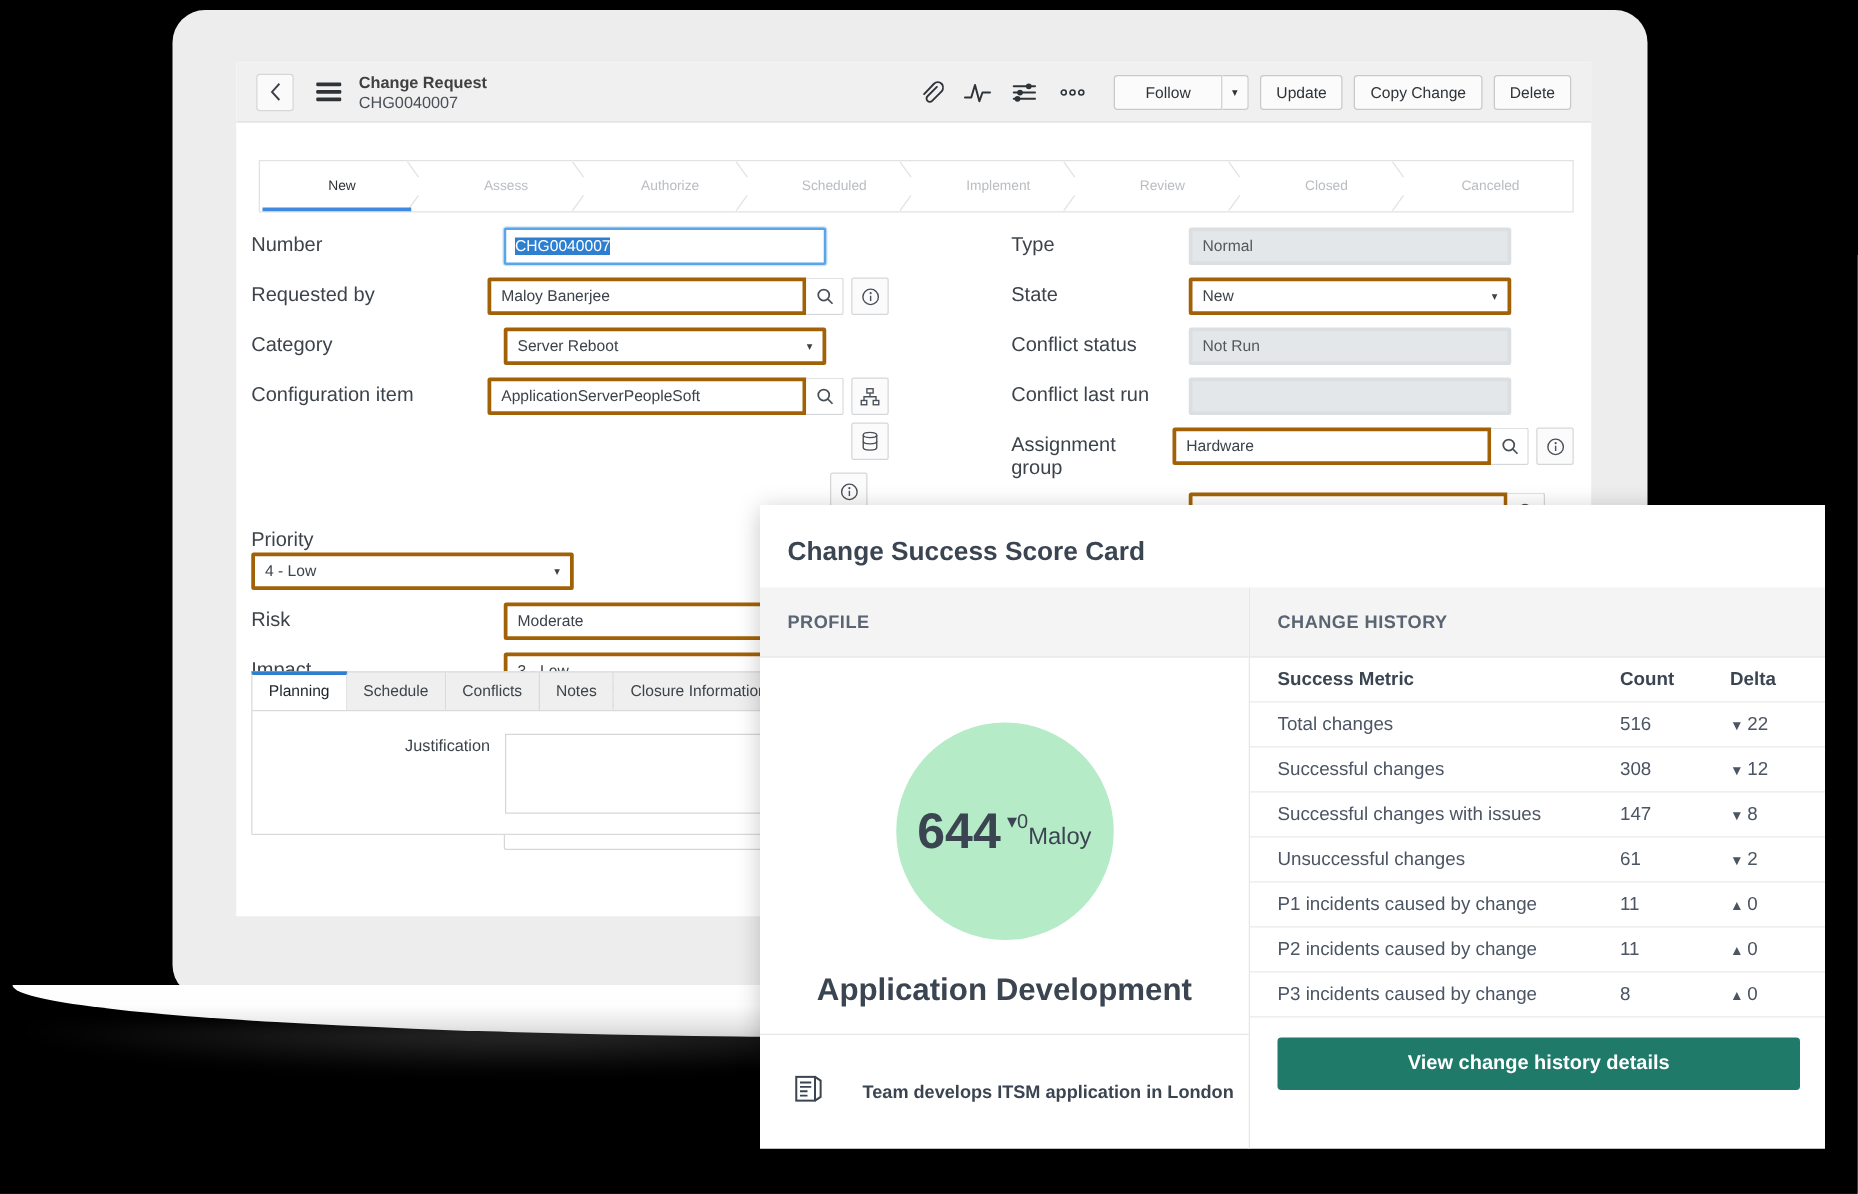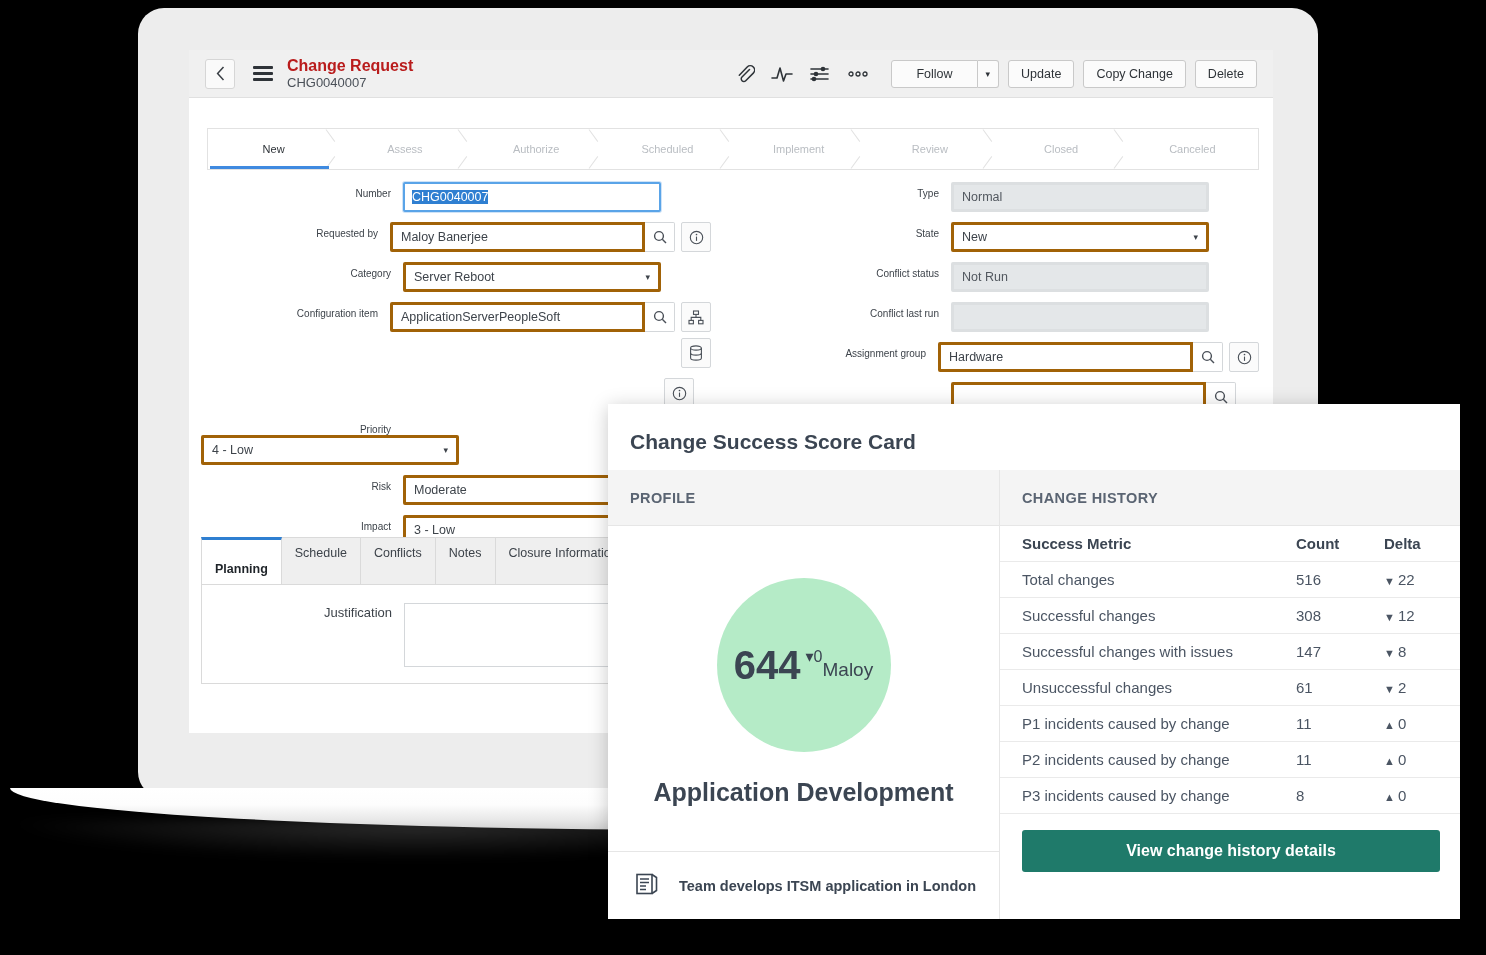--- a/index.html
+++ b/index.html
@@ -35,21 +35,21 @@
   }
   .back-btn {
     width: 30px; height: 30px; margin-left: 16px; background: #fafafa;
     border: 1px solid #d6d6d6; border-radius: 3px;
     display: flex; align-items: center; justify-content: center;
     color: #3a3f45; font-size: 15px; cursor: pointer;
   }
   .hamburger { margin-left: 18px; width: 20px; display: flex; flex-direction: column; gap: 3px; cursor: pointer; }
   .hamburger i { display: block; height: 3px; background: #2e3338; border-radius: 1px; }
   .hdr-titles { margin-left: 14px; line-height: 1.22; }
-  .hdr-title { font-size: 16px; font-weight: bold; color: #b91c1c; }
+  .hdr-title { font-size: 13px; font-weight: bold; color: #404040; }
   .hdr-sub   { font-size: 13px; color: #4a5058; }
   .hdr-spacer { flex: 1; }
   .hdr-icons { display: flex; align-items: center; gap: 16px; color: #2e3338; }
   .hdr-icons .ic { cursor: pointer; display: flex; align-items: center; justify-content: center; }
   .hdr-btns { display: flex; align-items: center; gap: 9px; margin-left: 22px; margin-right: 16px; }
   .btn {
     background: #fbfbfb; border: 1px solid #c9c9c9; border-radius: 3px;
     font-size: 12.5px; color: #2e3338; padding: 6px 12px; cursor: pointer;
     font-family: "Liberation Sans", sans-serif; white-space: nowrap;
   }
@@ -78,21 +78,21 @@
     content: ""; position: absolute; left: 2px; right: 10px; bottom: 0; height: 3px; background: #3f8ae0;
   }
 
   
   .form-area { position: absolute; left: 0; top: 132px; width: 1084px; }
   .col-left  { position: absolute; left: 12px;  top: 0; width: 510px; }
   .col-right { position: absolute; left: 620px; top: 0; width: 450px; }
 
   .frow { display: flex; align-items: flex-start; margin-bottom: 10px; }
   .flabel {
-    font-size: 10px; color: #3d434a; text-align: right; padding-top: 6px;
+    font-size: 16px; color: #3d434a; text-align: left; padding-top: 6px;
   }
   .col-left  .flabel { width: 190px; margin-right: 12px; }
   .col-right .flabel { width: 130px; margin-right: 12px; }
   .fctl { display: flex; align-items: flex-start; gap: 6px; }
 
   .fin {
     height: 30px; border: 3px solid #a16207; background: #fff; border-radius: 2px;
     font-size: 12.5px; color: #3d434a; padding: 0 8px; display: flex; align-items: center;
     font-family: "Liberation Sans", sans-serif;
   }
@@ -115,21 +115,21 @@
   .ta { width: 258px; height: 78px; border: 1px solid #d4d7da; background: #fff; border-radius: 2px; }
 
   
   .tabs-wrap { position: absolute; left: 12px; top: 487px; width: 1058px; }
   .tabs { display: flex; }
   .tab {
     font-size: 12.5px; color: #3d434a; padding: 8px 13px; background: #efefef;
     border: 1px solid #dadada; border-bottom: none; cursor: pointer; white-space: nowrap;
   }
   .tab + .tab { border-left: none; }
-  .tab.active { background: #fff; border-top: 3px solid #2f7fd1; padding-top: 22px; color: #1f2429; font-weight: bold; }
+  .tab.active { background: #fff; border-top: 3px solid #2f7fd1; padding-top: 6px; color: #1f2429; }
   .tabbody { border: 1px solid #dadada; background: #fff; height: 100px; padding-top: 18px; display: flex; }
   .tabbody .flabel { width: 190px; margin-right: 12px; font-size: 13px; }
 
   
   #scorecard {
     position: absolute; left: 608px; top: 404px; width: 852px; height: 515px;
     background: #fff; box-shadow: 0 3px 18px rgba(0,0,0,0.22);
   }
   .sc-title { font-size: 21px; font-weight: bold; color: #3b4552; padding: 26px 0 0 22px; }
   .sc-cols { position: absolute; left: 0; top: 66px; right: 0; bottom: 0; display: flex; }
@@ -145,22 +145,22 @@
     width: 174px; height: 174px; border-radius: 50%; background: #b5ebc7;
     margin: 52px auto 0; display: flex; flex-direction: row;
     align-items: center; justify-content: center;
   }
   .circle-num-row { display: flex; align-items: flex-start; }
   .circle-num { font-size: 40px; font-weight: bold; color: #3b4552; line-height: 1; }
   .circle-delta { font-size: 16px; color: #3b4552; margin-left: 5px; margin-top: 2px; }
   .circle-label { font-size: 19px; color: #3b4552; margin-top: 9px; }
   .team-name { text-align: center; font-size: 25px; font-weight: bold; color: #3b4552; margin-top: 26px; }
   .sc-footer {
-    position: absolute; left: 0; right: 0; bottom: 0; height: 68px;
-    border-top: 1px solid #e6e6e6; display: flex; align-items: center; padding-left: 26px; gap: 19px;
+    position: absolute; left: 0; right: 0; bottom: 0; height: 92px;
+    border-top: 1px solid #e6e6e6; display: flex; align-items: center; padding-left: 26px; gap: 30px;
   }
   .sc-footer-text { font-size: 14.5px; font-weight: bold; color: #3b4552; }
 
   
   table.hist { width: 100%; border-collapse: collapse; }
   table.hist th, table.hist td {
     border-bottom: 1px solid #eaeaea; font-size: 15px; color: #4b5563;
     padding: 9px 0; text-align: left;
   }
   table.hist th { font-weight: bold; color: #3b4552; }

